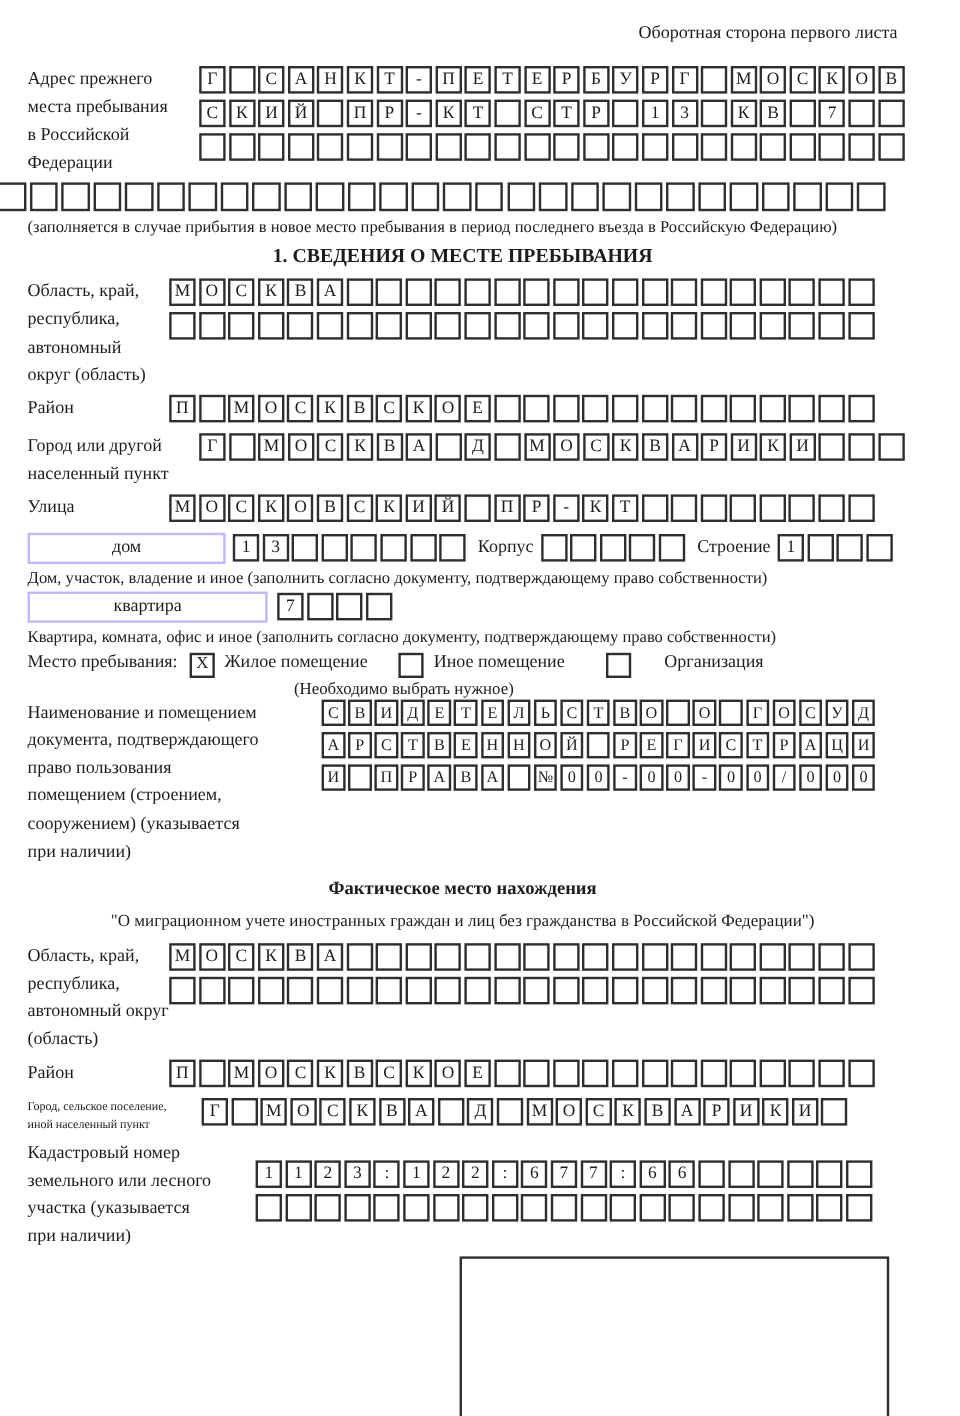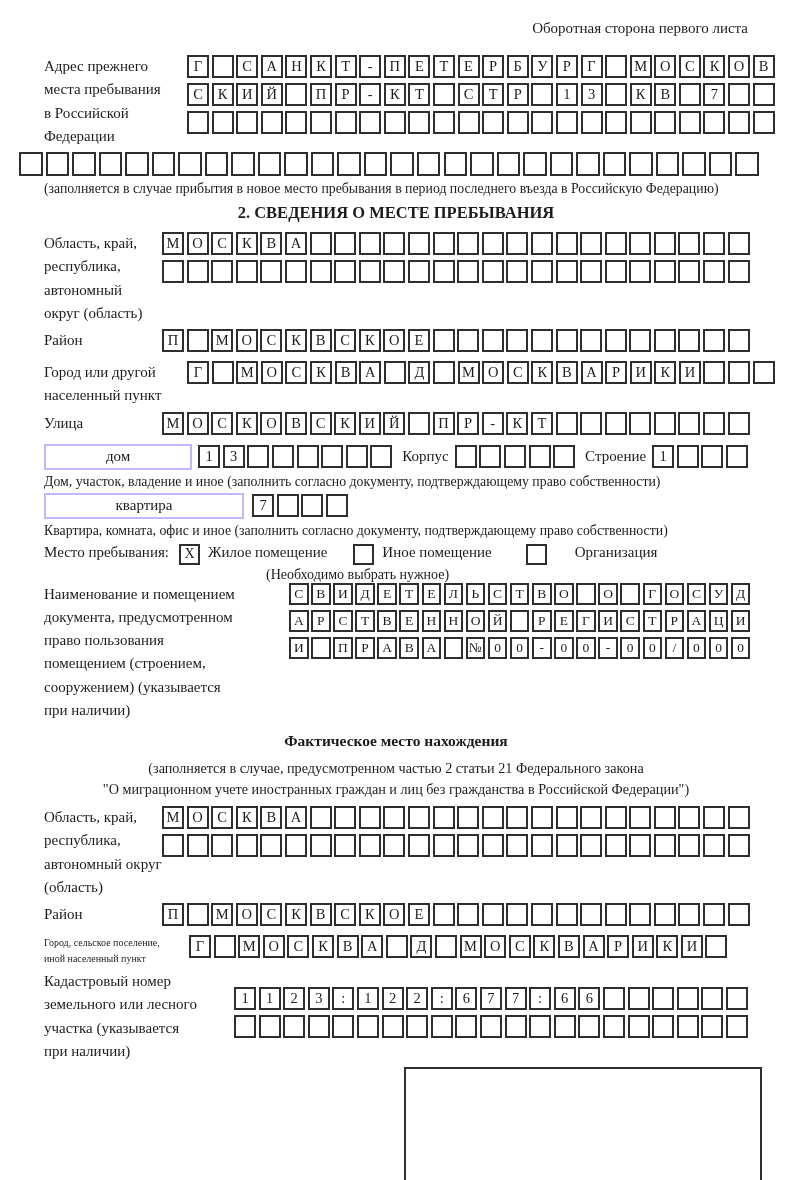--- a/index.html
+++ b/index.html
@@ -2,21 +2,21 @@
 <html><head>
 <meta charset="utf-8">
 <style>
   * { margin:0; padding:0; box-sizing:border-box; }
   html,body { background:#ffffff; }
   body {
     width:800px; height:1180px;
     font-family:"Liberation Serif","DejaVu Serif",serif;
     color:#1c1c1c; overflow:hidden;
   }
-  .page { width:800px; height:1180px; padding:20px 52px 0 44px; }
+  .page { width:800px; height:1180px; padding:20px 52px 0 23px; }
 
   .header-note { text-align:right; font-size:15px; margin-bottom:18px; }
 
   
   .row { display:flex; gap:2.6px; margin-bottom:5px; }
   .cell {
     width:22px; height:23px; flex:0 0 auto;
     border:2px solid #2e2e2e; background:#fff;
     display:flex; align-items:center; justify-content:center;
     font-size:14.5px; line-height:1;
@@ -188,21 +188,21 @@
         <span class="cell"></span>
         <span class="cell"></span>
         <span class="cell"></span>
         <span class="cell"></span>
         <span class="cell"></span>
         <span class="cell"></span>
       </div>
     <div class="caption center">(заполняется в случае прибытия в новое место пребывания в период последнего въезда в Российскую Федерацию)</div>
   </section>
 
-  <div class="section-title">2. СВЕДЕНИЯ О МЕСТЕ ПРЕБЫВАНИЯ</div>
+  <div class="section-title">1. СВЕДЕНИЯ О МЕСТЕ ПРЕБЫВАНИЯ</div>
 
   <section>
     <div class="frow">
       <div class="label w118">
           <div>Область, край,</div>
           <div>республика,</div>
           <div>автономный</div>
           <div>округ (область)</div>
         </div>
       <div class="rows">
@@ -405,21 +405,21 @@
       <span class="checkbox" style="margin-left:26px"> </span>
       <span>Иное помещение</span>
       <span class="checkbox" style="margin-left:34px;margin-right:28px"> </span>
       <span>Организация</span>
     </div>
     <div class="check-note">(Необходимо выбрать нужное)</div>
 
     <div class="frow">
       <div class="label w245">
           <div>Наименование и помещением</div>
-          <div>документа, предусмотренном</div>
+          <div>документа, подтверждающего</div>
           <div>право пользования</div>
           <div>помещением (строением,</div>
           <div>сооружением) (указывается</div>
           <div>при наличии)</div>
         </div>
       <div class="rows">
         <div class="row row-sm">
             <span class="cell">С</span>
             <span class="cell">В</span>
             <span class="cell">И</span>
@@ -486,21 +486,20 @@
             <span class="cell">/</span>
             <span class="cell">0</span>
             <span class="cell">0</span>
             <span class="cell">0</span>
           </div>
       </div>
     </div>
   </section>
 
   <div class="sub-title">Фактическое место нахождения</div>
-  <div class="note-line">(заполняется в случае, предусмотренном частью 2 статьи 21 Федерального закона</div>
   <div class="note-line" style="margin-bottom:7px">"О миграционном учете иностранных граждан и лиц без гражданства в Российской Федерации")</div>
 
   <section>
     <div class="frow">
       <div class="label w118">
           <div>Область, край,</div>
           <div>республика,</div>
           <div>автономный округ</div>
           <div>(область)</div>
         </div>

